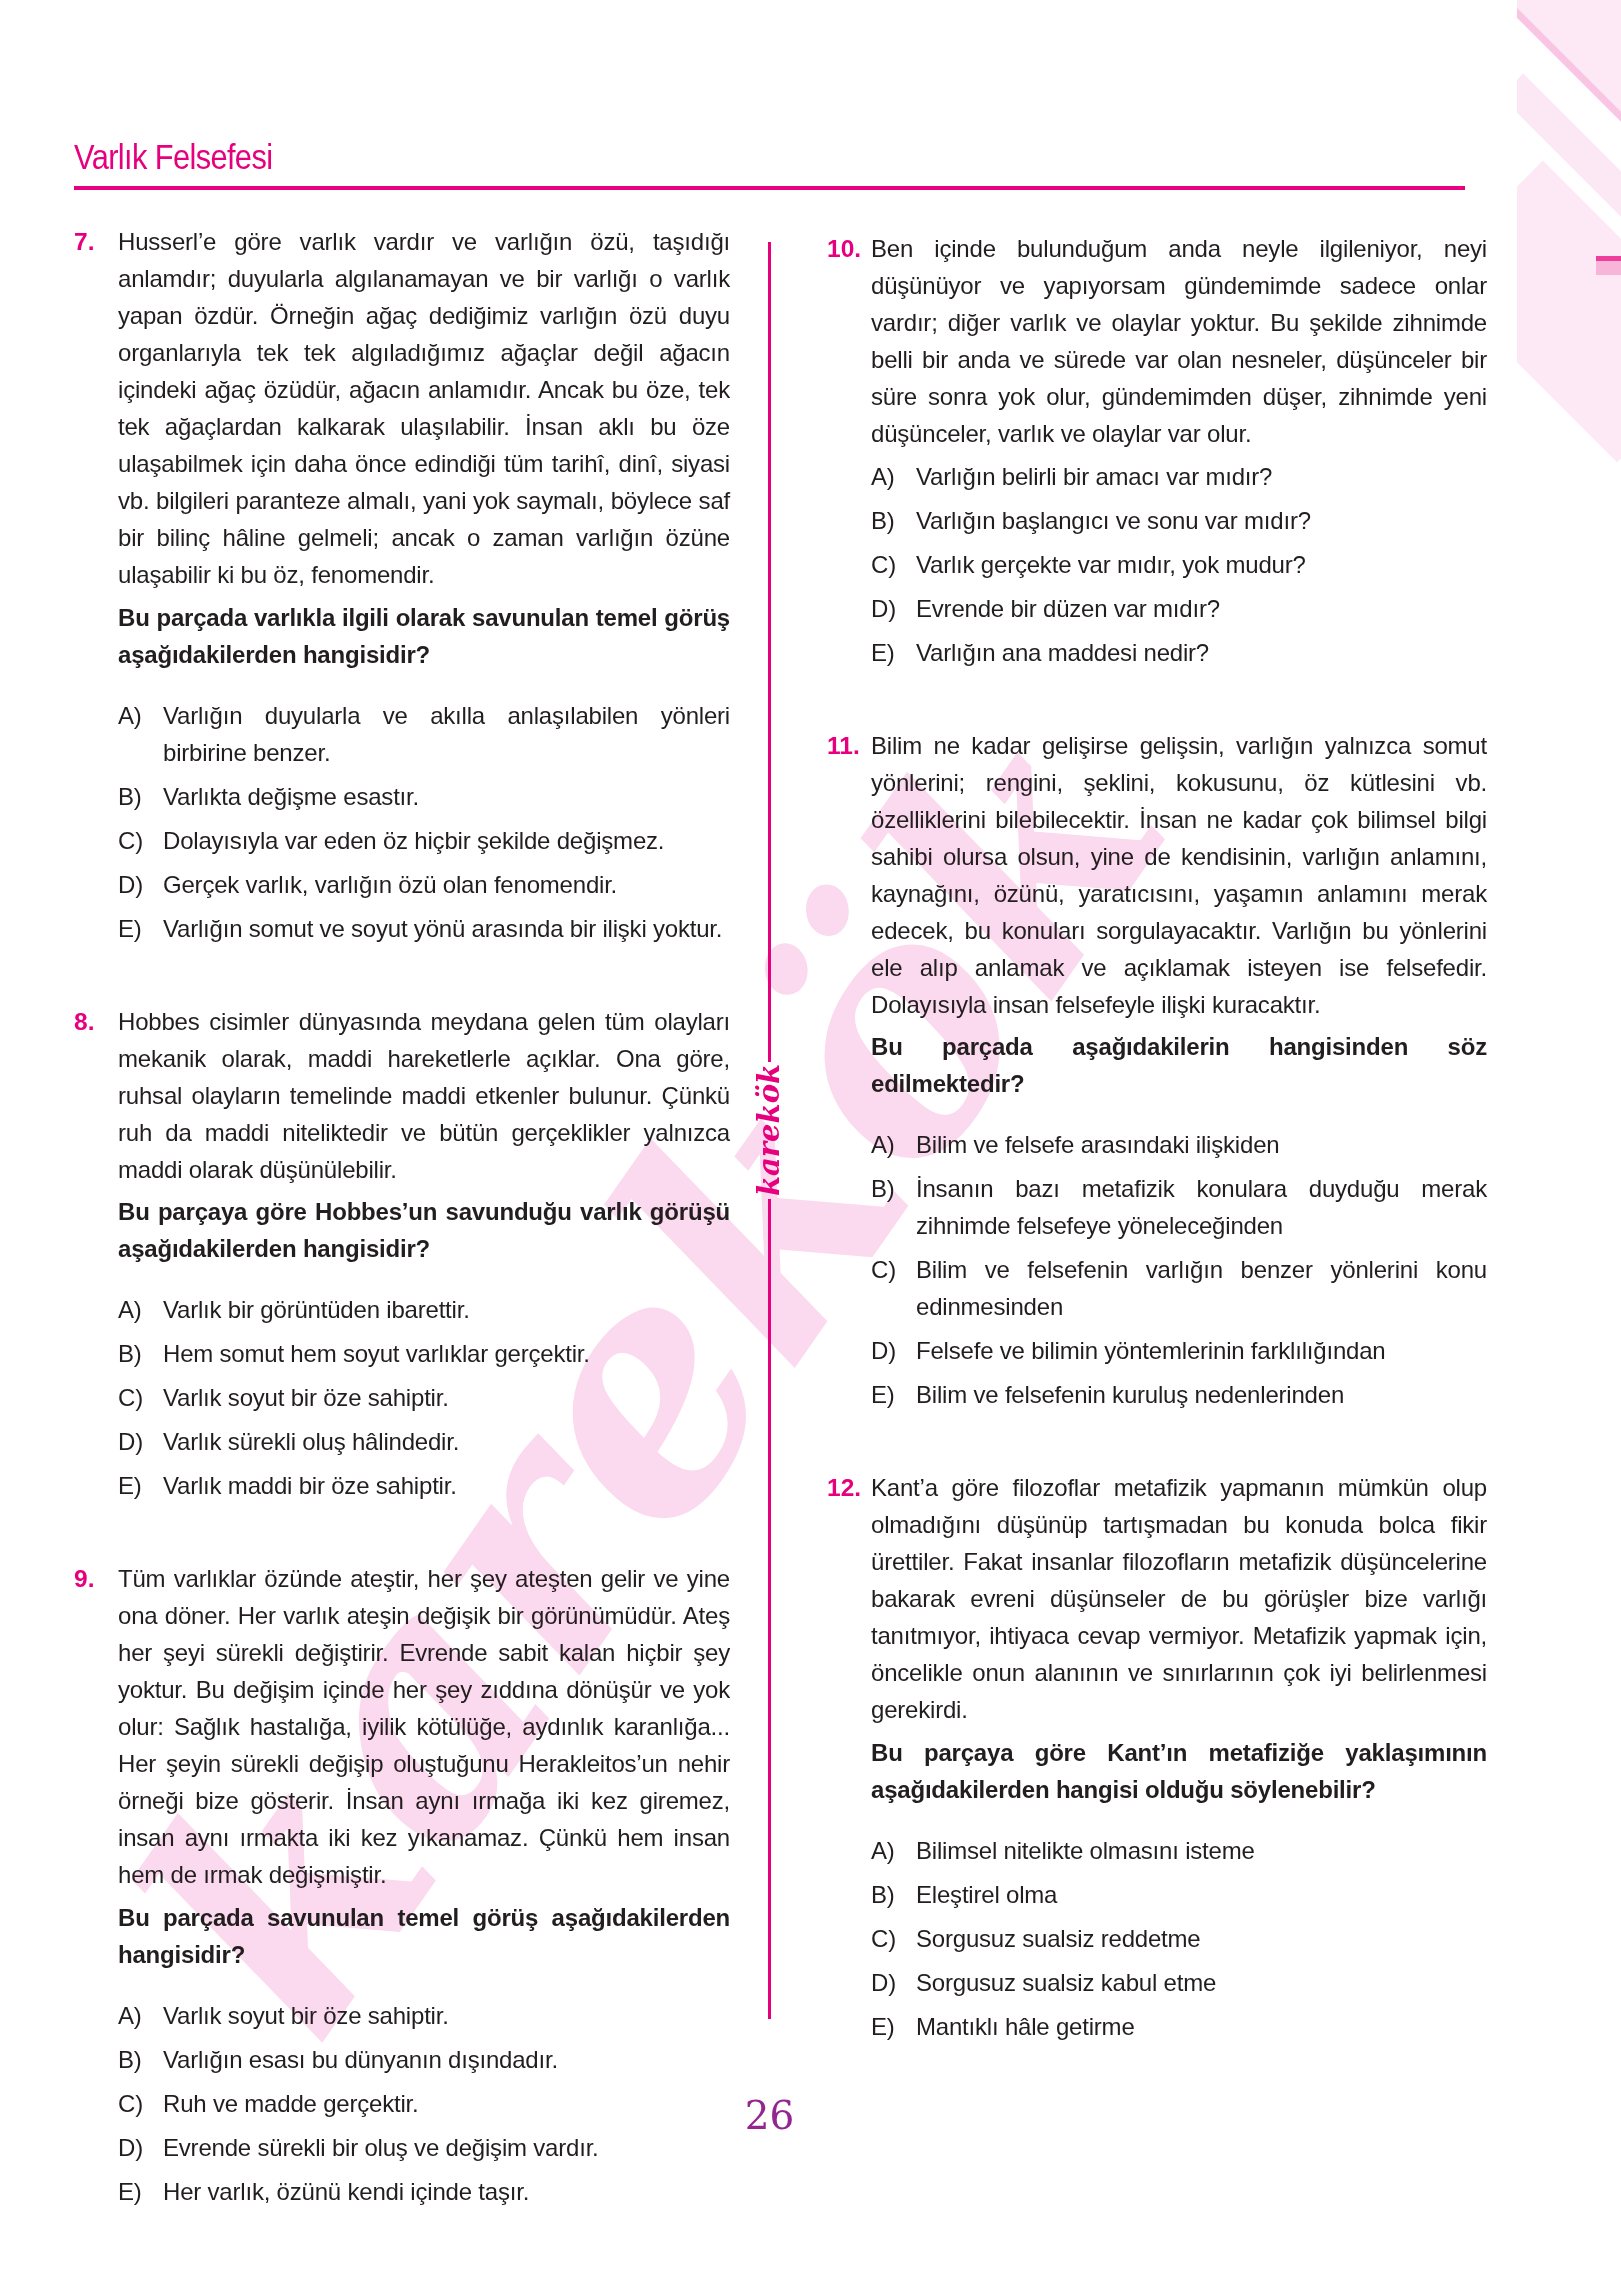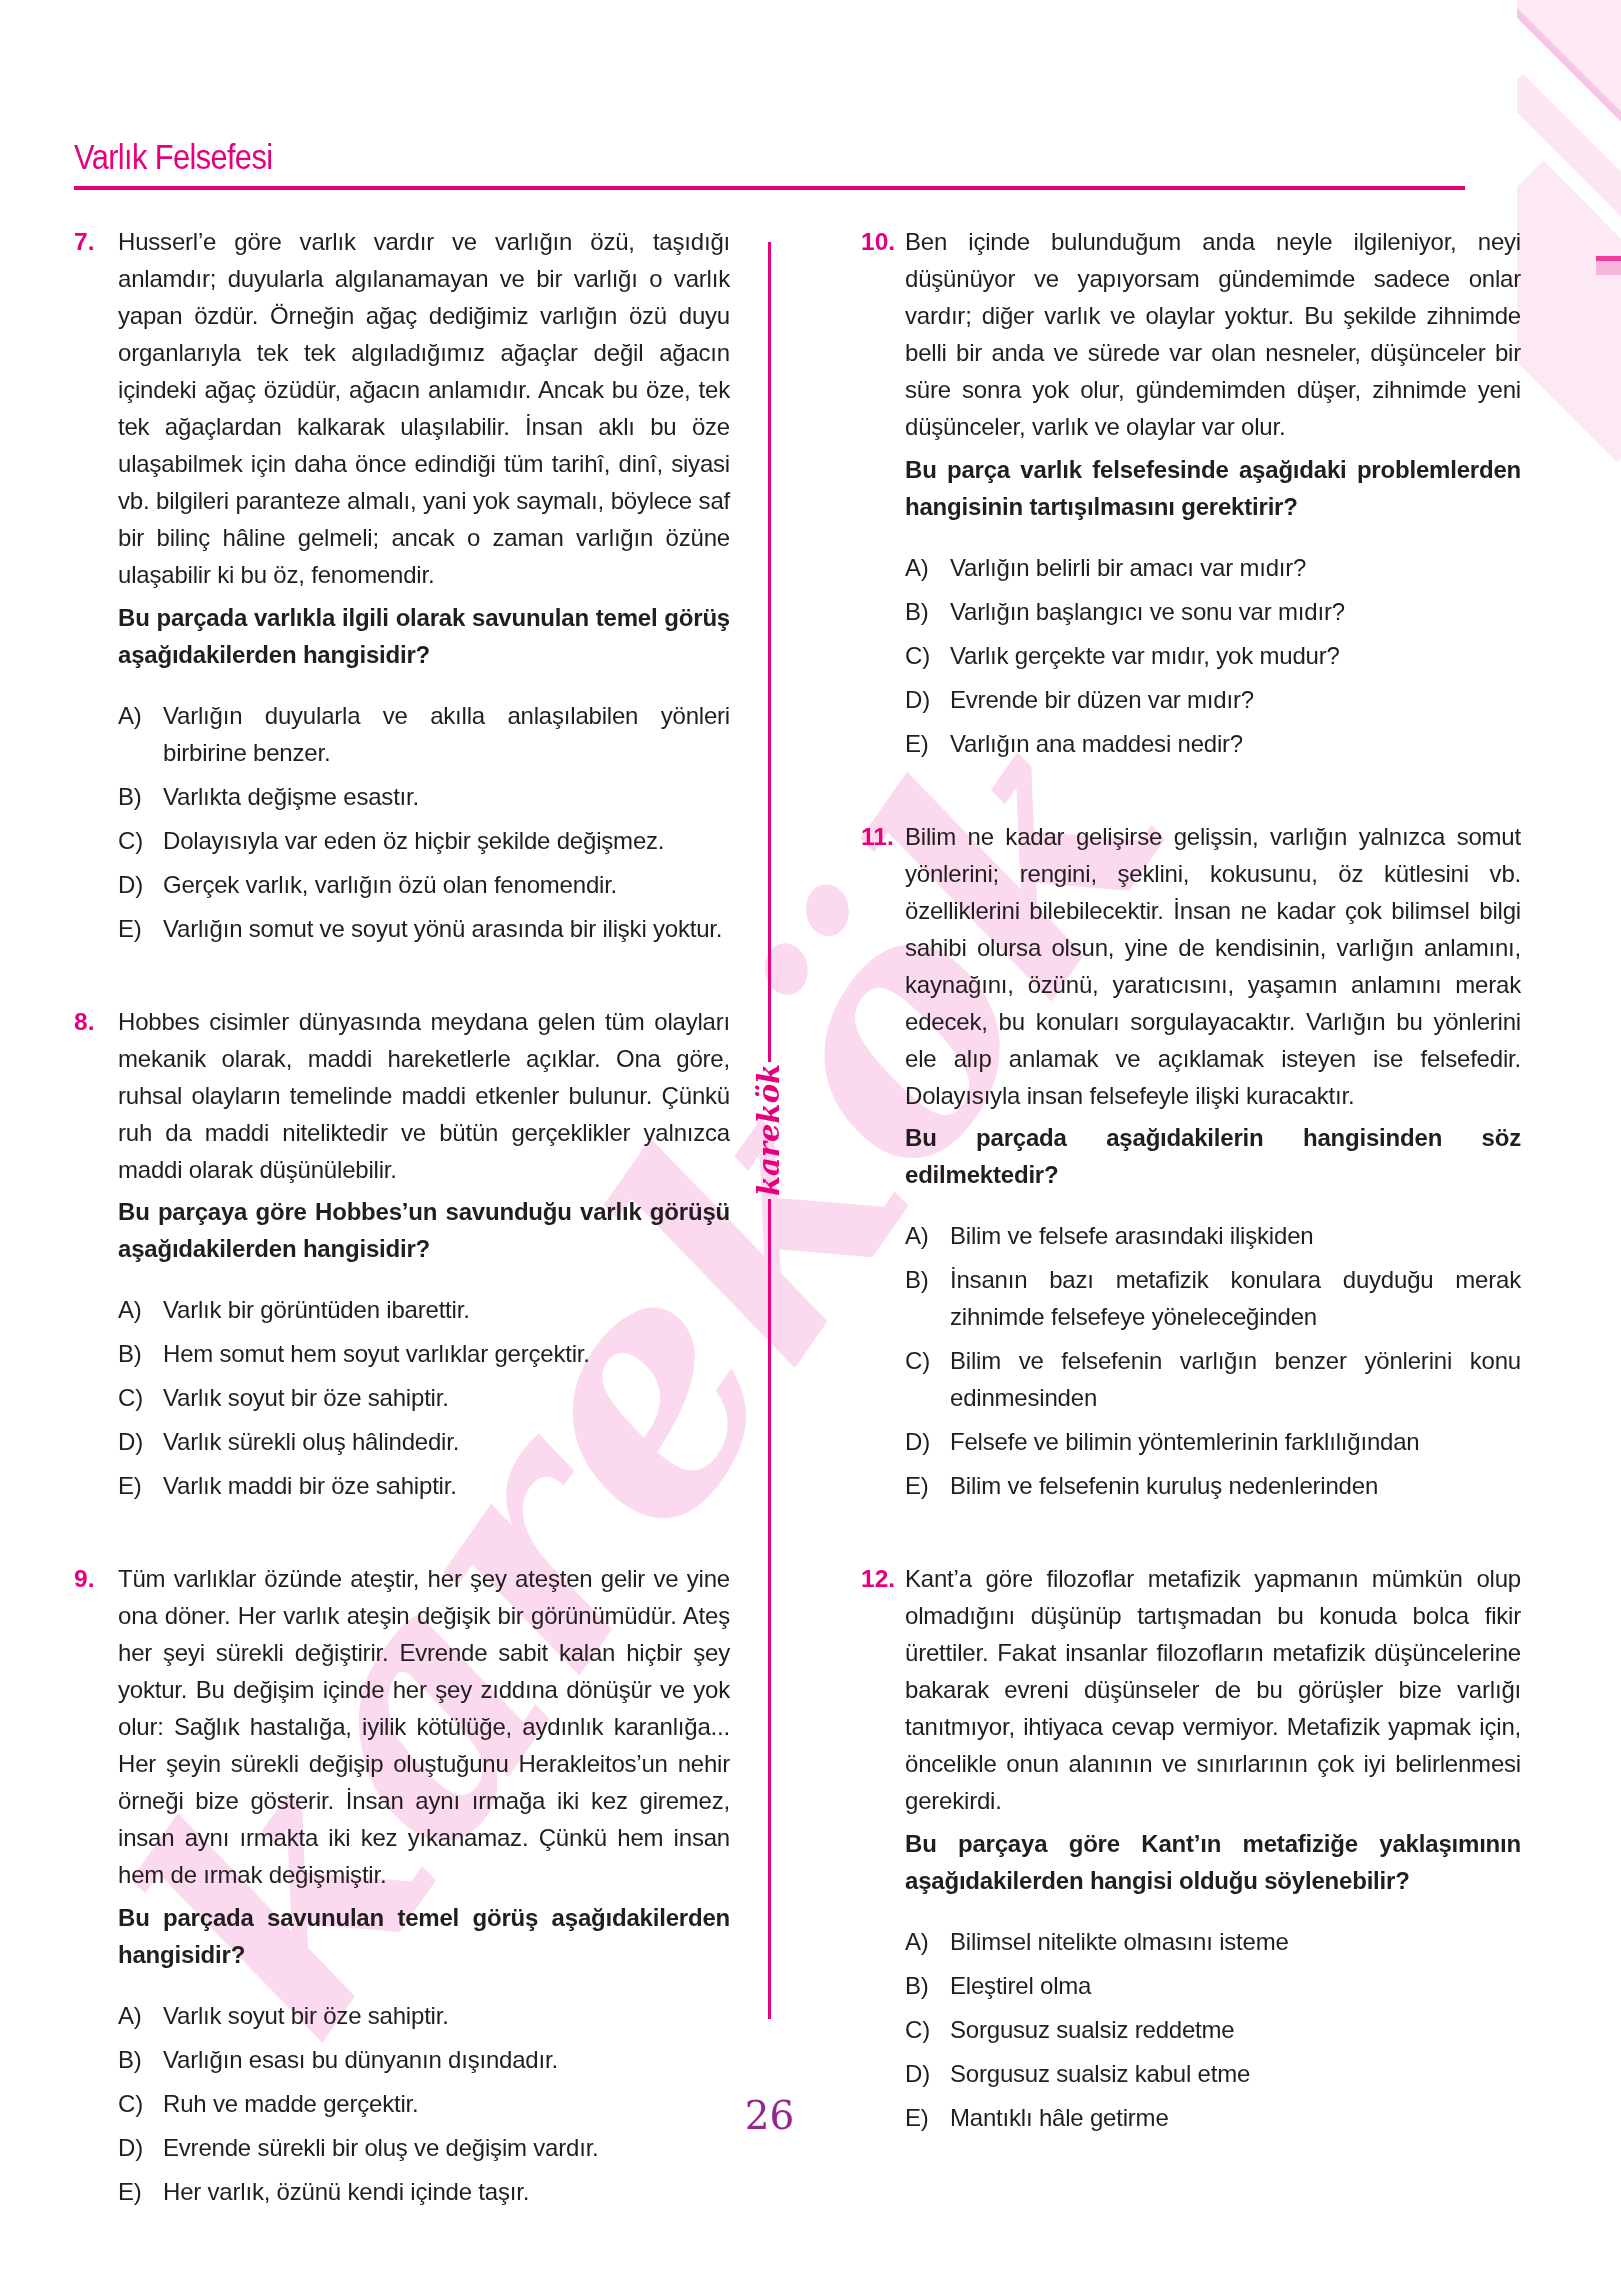--- a/index.html
+++ b/index.html
@@ -63,21 +63,21 @@
     display:flex;align-items:center;justify-content:center;z-index:1;
   }
   .divider-logo span{
     transform:rotate(-90deg);white-space:nowrap;
     font-family:"DejaVu Serif", serif;font-style:italic;font-weight:bold;
     font-size:29px;color:var(--accent);
   }
   
   .col{position:absolute;top:223px;z-index:1;}
   .col-left{left:74px;width:656px;}
-  .col-right{left:861px;width:660px;}
+  .col-right{left:827px;width:660px;margin-top:7px;}
   .question{display:flex;margin-bottom:49px;}
   .qnum{
     flex:0 0 44px;font-weight:bold;font-size:24.5px;line-height:37px;
     color:var(--accent);
   }
   .qbody{flex:1;min-width:0;}
   .qpara{
     font-size:24px;line-height:37px;text-align:justify;
     letter-spacing:-0.2px;margin-bottom:5.6px;
   }
@@ -206,21 +206,20 @@
             </div>
           </div>
         </div>
       </div>
     </div>
   <div class="col col-right">
       <div class="question">
         <div class="qnum">10.</div>
         <div class="qbody">
           <p class="qpara">Ben içinde bulunduğum anda neyle ilgileniyor, neyi düşünüyor ve yapıyorsam gündemimde sadece onlar vardır; diğer varlık ve olaylar yoktur. Bu şekilde zihnimde belli bir anda ve sürede var olan nesneler, düşünceler bir süre sonra yok olur, gündemimden düşer, zihnimde yeni düşünceler, varlık ve olaylar var olur.</p>
-          <p class="qstem">Bu parça varlık felsefesinde aşağıdaki problemlerden hangisinin tartışılmasını gerektirir?</p>
           <div class="options">
             <div class="option">
               <span class="olabel">A)</span>
               <span class="otext">Varlığın belirli bir amacı var mıdır?</span>
             </div>
             <div class="option">
               <span class="olabel">B)</span>
               <span class="otext">Varlığın başlangıcı ve sonu var mıdır?</span>
             </div>
             <div class="option">

